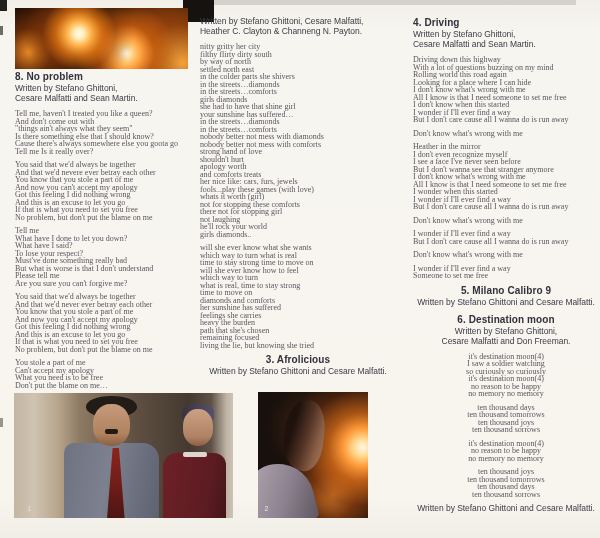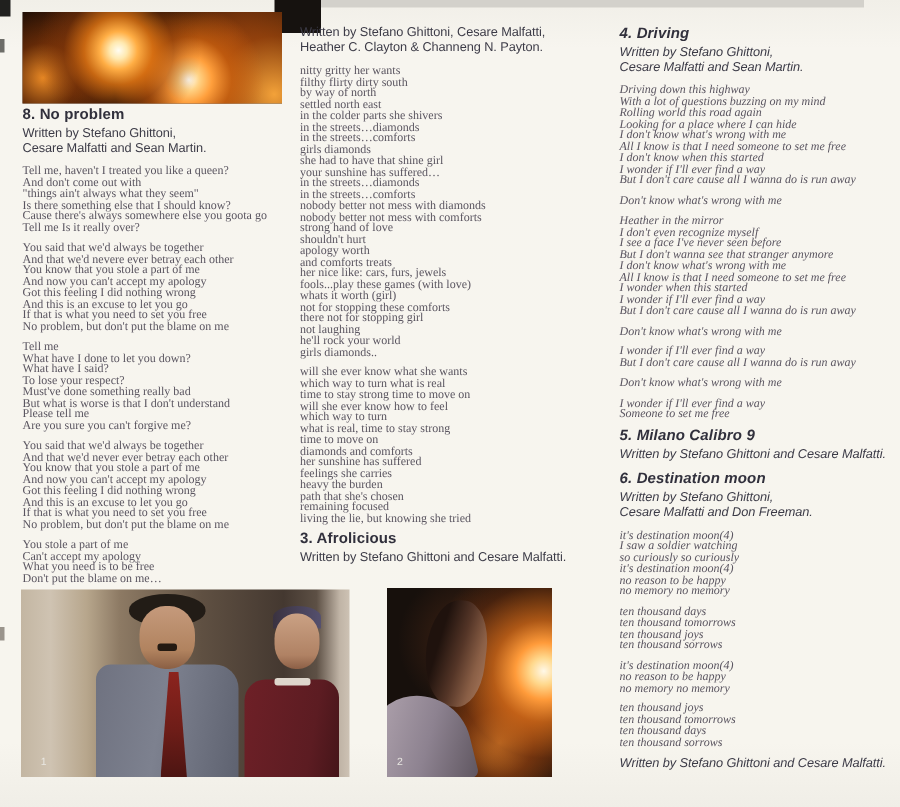--- a/index.html
+++ b/index.html
@@ -4,22 +4,22 @@
 <style>
   html,body{margin:0;padding:0;}
   body{
     width:600px;height:538px;position:relative;overflow:hidden;
     background:linear-gradient(180deg,#f1efe8 0%,#f7f5ef 6%,#f7f5ee 92%,#f0eee7 100%);
     font-family:"Liberation Sans",sans-serif;
   }
   .col{position:absolute;}
   #col1{left:15px;top:71px;width:186px;}
   #col2{left:200px;top:16px;width:196px;}
-  #col3{left:413px;top:17px;width:186px;font-style:italic;}
-  .song + .song{margin-top:5px;}
+  #col3{left:413px;top:17px;width:186px;}
+  .song + .song{margin-top:5px;text-align:center;}
   .song-title{
     font-size:10px;font-weight:bold;color:#31303c;line-height:11px;
     letter-spacing:.1px;margin-bottom:1px;white-space:nowrap;
   }
   .credits{font-size:8.5px;color:#3c3b47;line-height:10px;letter-spacing:-.05px;margin-bottom:7px;}
   .credit-line{white-space:nowrap;}
   .lyrics{font-family:"Liberation Serif","DejaVu Serif",serif;font-size:8px;color:#5a5560;}
   .stanza{margin-bottom:6px;}
   .stanza:last-child{margin-bottom:0;}
   .line{line-height:7.5px;white-space:nowrap;}
@@ -173,21 +173,21 @@
 </div>
 
 <div class="col" id="col2">
   <div class="song">
     <div class="credits">
         <div class="credit-line">Written by Stefano Ghittoni, Cesare Malfatti,</div>
         <div class="credit-line">Heather C. Clayton &amp; Channeng N. Payton.</div>
       </div>
     <div class="lyrics">
         <div class="stanza">
-          <div class="line">nitty gritty her wants</div>
+          <div class="line">nitty gritty her city</div>
           <div class="line">filthy flirty dirty south</div>
           <div class="line">by way of north</div>
           <div class="line">settled north east</div>
           <div class="line">in the colder parts she shivers</div>
           <div class="line">in the streets…diamonds</div>
           <div class="line">in the streets…comforts</div>
           <div class="line">girls diamonds</div>
           <div class="line">she had to have that shine girl</div>
           <div class="line">your sunshine has suffered…</div>
           <div class="line">in the streets…diamonds</div>

